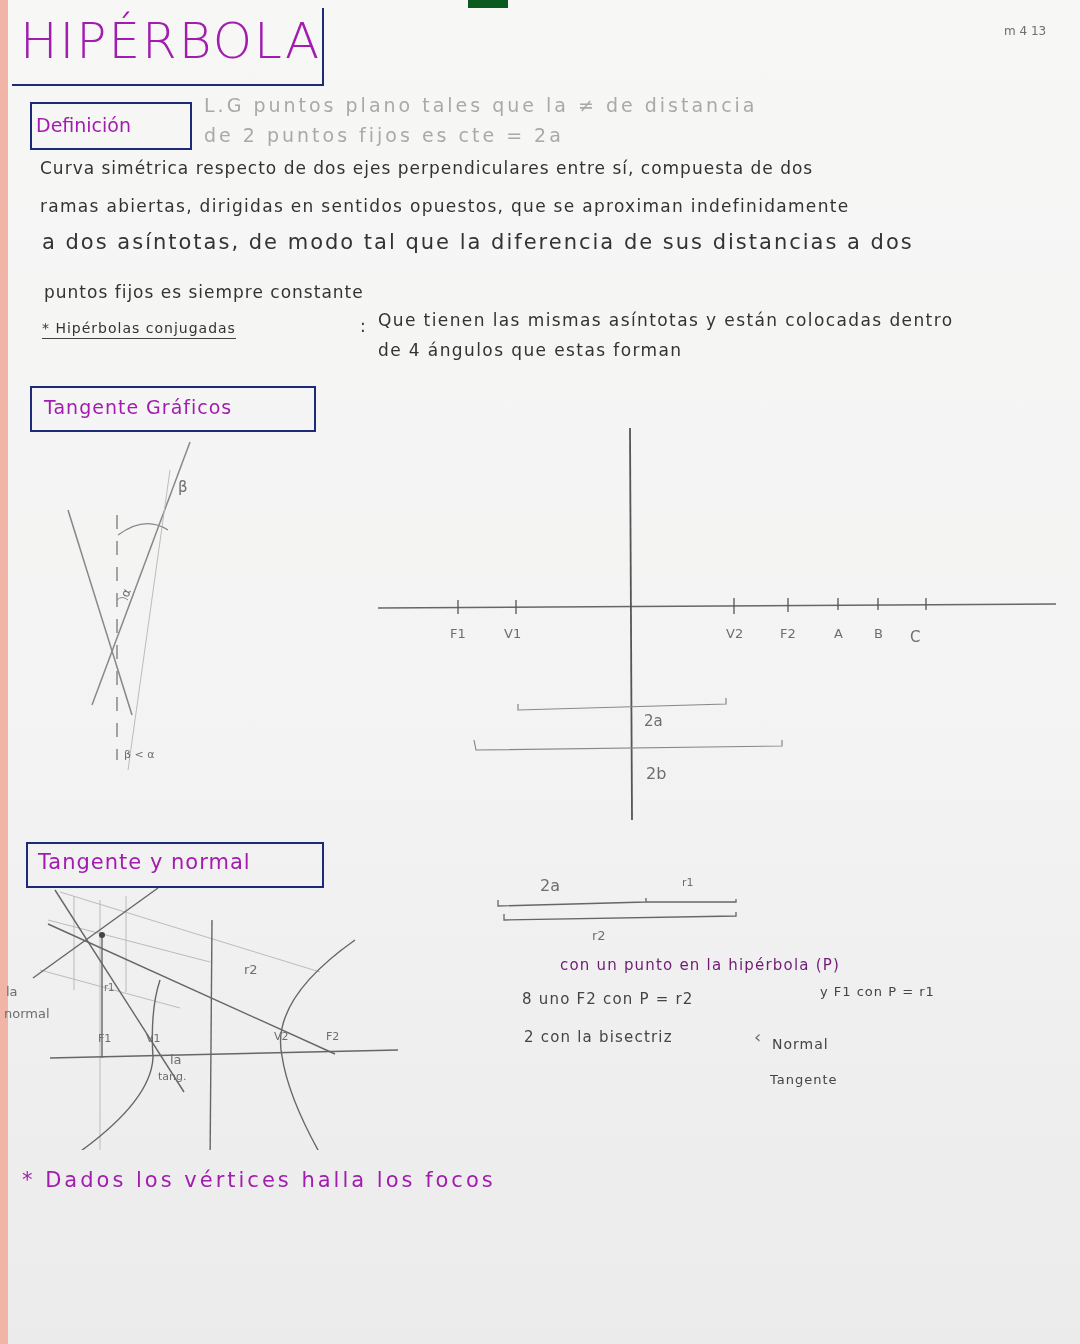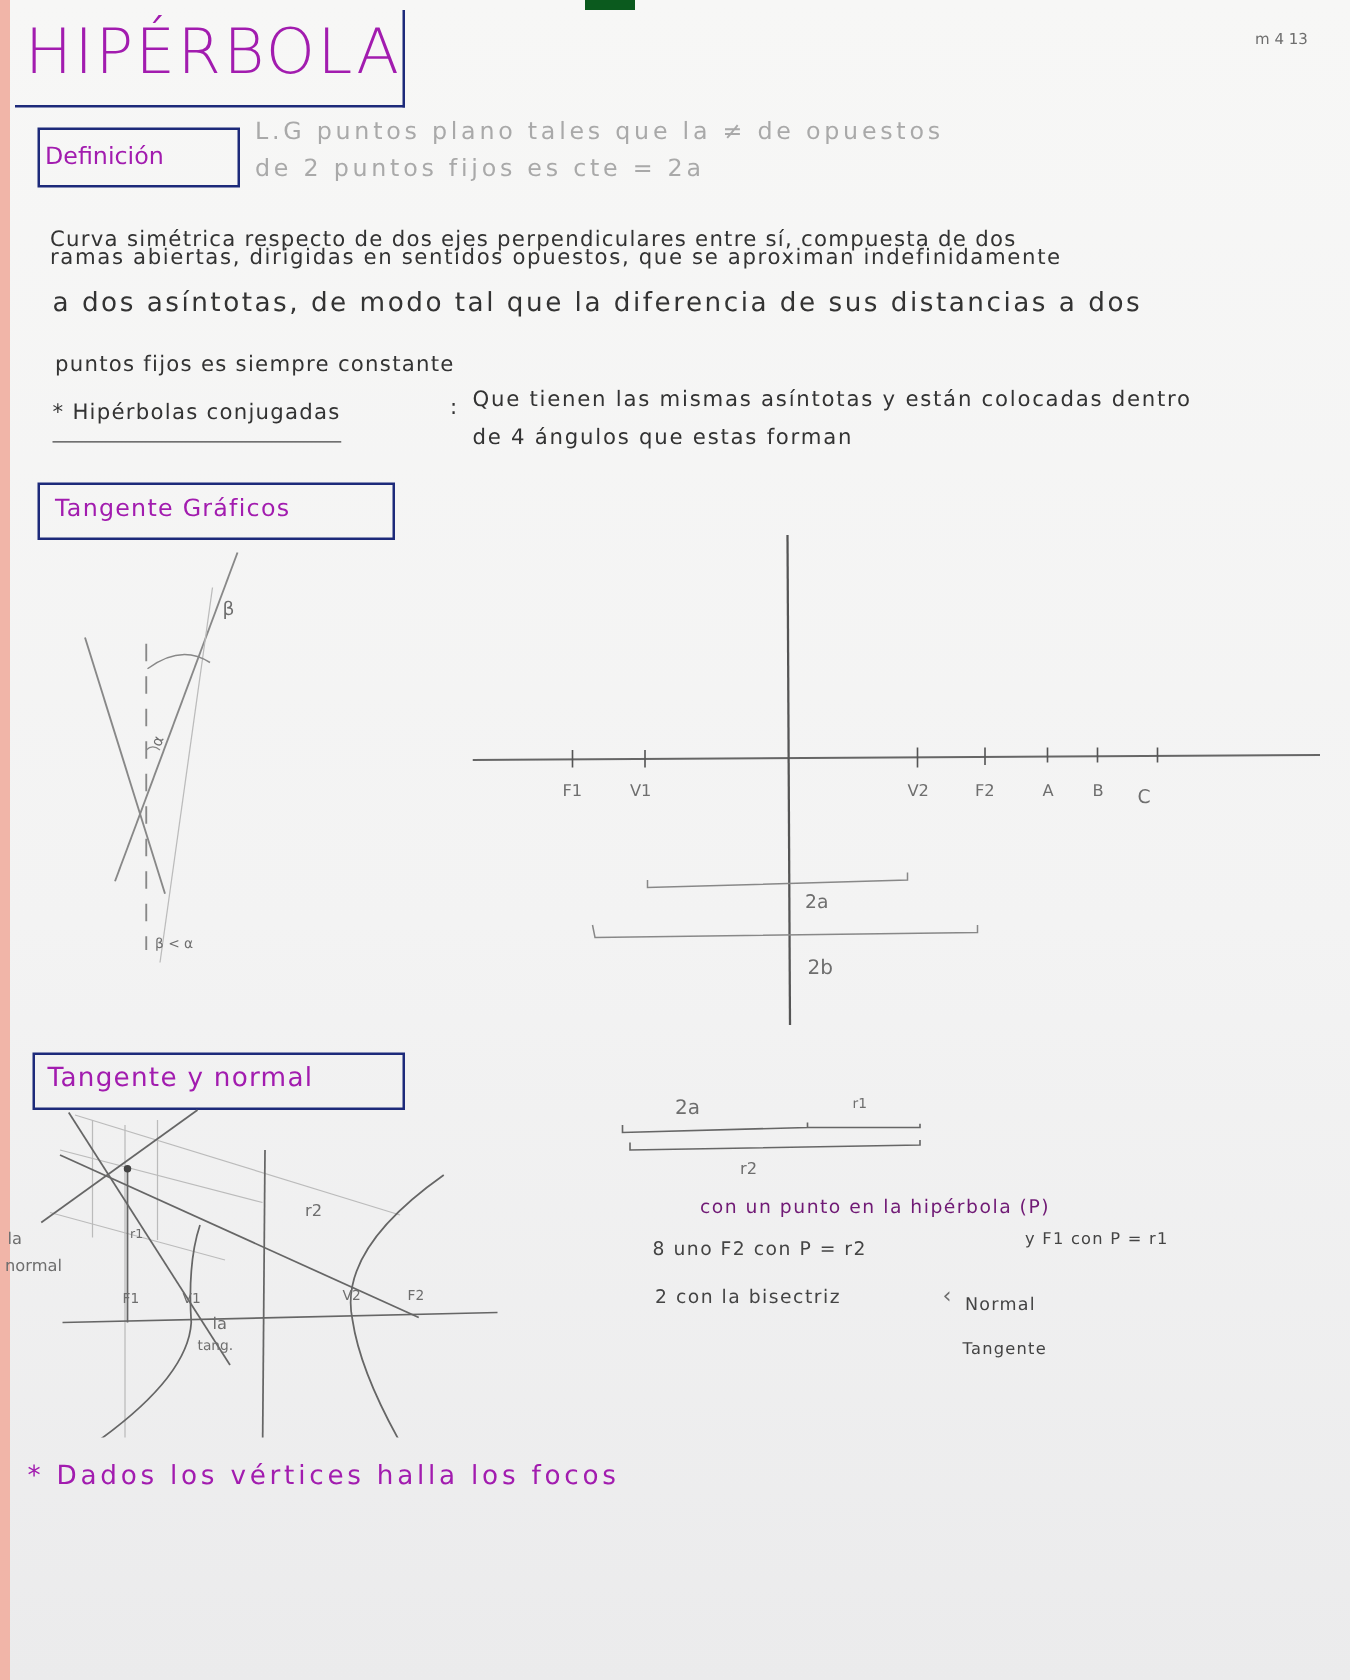--- a/index.html
+++ b/index.html
@@ -27,29 +27,29 @@
 <div class="paper"></div>
 <div class="tab"></div>
 
 <div class="abs pencil hand-sm" style="left:1004px;top:24px;font-size:12px;">m 4 13</div>
 
 <div class="title-box"></div>
 <div class="abs ink title">HIPÉRBOLA</div>
 
 <div class="box" style="left:30px;top:102px;width:158px;height:44px;"></div>
 <div class="abs ink" style="left:36px;top:114px;font-size:19px;">Definición</div>
-<div class="abs faint hand" style="left:204px;top:94px;font-size:19px;letter-spacing:3px;">L.G puntos plano tales que la ≠ de opuestos</div>
+<div class="abs faint hand" style="left:204px;top:94px;font-size:19px;letter-spacing:3px;">L.G puntos plano tales que la ≠ de distancia</div>
 <div class="abs faint hand" style="left:204px;top:124px;font-size:19px;letter-spacing:3px;">de 2 puntos fijos es cte = 2a</div>
 
-<div class="abs pencil hand" style="left:40px;top:182px;color:#333;font-size:17px;">Curva simétrica respecto de dos ejes perpendiculares entre sí, compuesta de dos</div>
+<div class="abs pencil hand" style="left:40px;top:158px;color:#333;font-size:17px;">Curva simétrica respecto de dos ejes perpendiculares entre sí, compuesta de dos</div>
 <div class="abs pencil hand" style="left:40px;top:196px;color:#333;font-size:17px;letter-spacing:1.3px;">ramas abiertas, dirigidas en sentidos opuestos, que se aproximan indefinidamente</div>
 <div class="abs pencil hand" style="left:42px;top:230px;color:#333;font-size:21px;letter-spacing:2px;">a dos asíntotas, de modo tal que la diferencia de sus distancias a dos</div>
 <div class="abs pencil hand" style="left:44px;top:282px;color:#333;font-size:17px;">puntos fijos es siempre constante</div>
 
-<div class="abs hand underline" style="left:42px;top:320px;color:#333;font-size:17px;padding-bottom:13px;">* Hipérbolas conjugadas</div>
+<div class="abs hand underline" style="left:42px;top:320px;color:#333;font-size:14px;padding-bottom:2px;">* Hipérbolas conjugadas</div>
 <div class="abs hand" style="left:360px;top:316px;color:#333;font-size:17px;">:</div>
 <div class="abs hand" style="left:378px;top:310px;color:#333;font-size:17px;letter-spacing:1.4px;text-align:center;">Que tienen las mismas asíntotas y están colocadas dentro</div>
 <div class="abs hand" style="left:378px;top:340px;color:#333;font-size:17px;letter-spacing:1.4px;">de 4 ángulos que estas forman</div>
 
 <div class="box" style="left:30px;top:386px;width:282px;height:42px;"></div>
 <div class="abs ink" style="left:44px;top:396px;font-size:19px;letter-spacing:1px;">Tangente Gráficos</div>
 
 <svg style="left:60px;top:440px;" width="150" height="340" viewBox="0 0 150 340">
   <line x1="8" y1="70" x2="72" y2="275" stroke="#888" stroke-width="1.5"></line>
   <line x1="130" y1="2" x2="32" y2="265" stroke="#888" stroke-width="1.5"></line>

